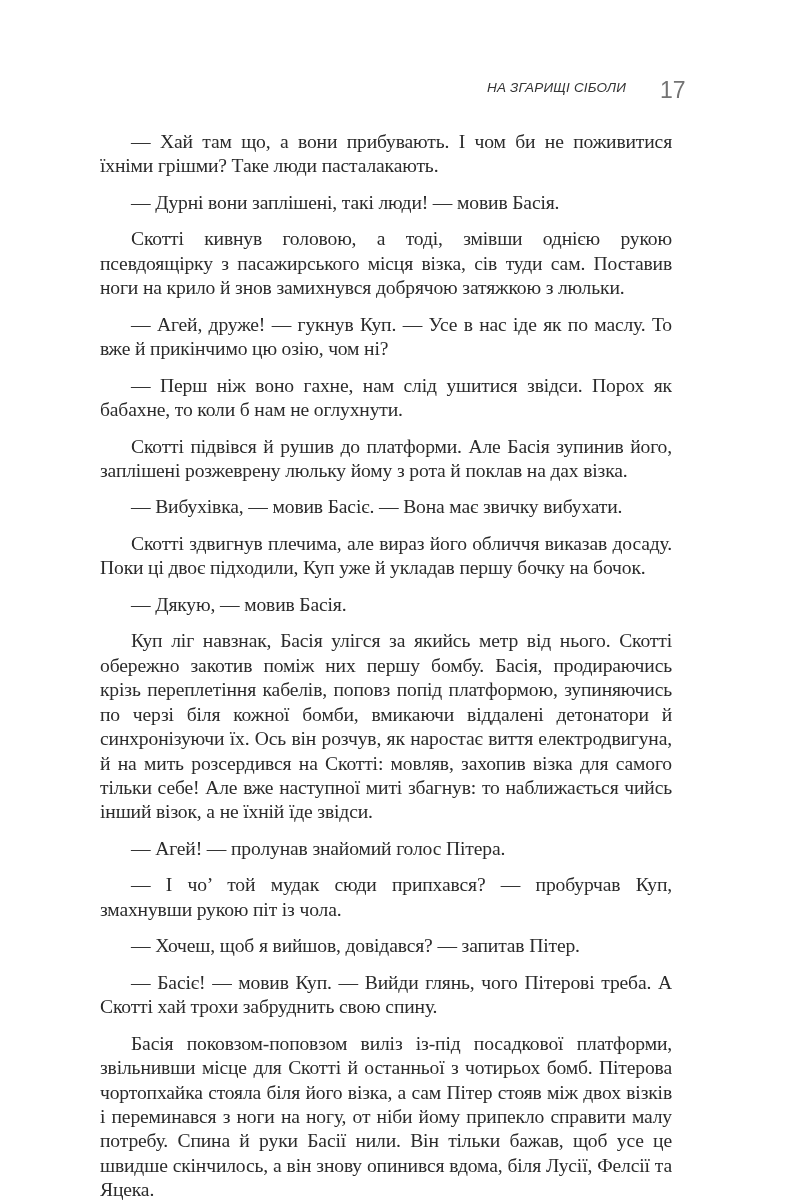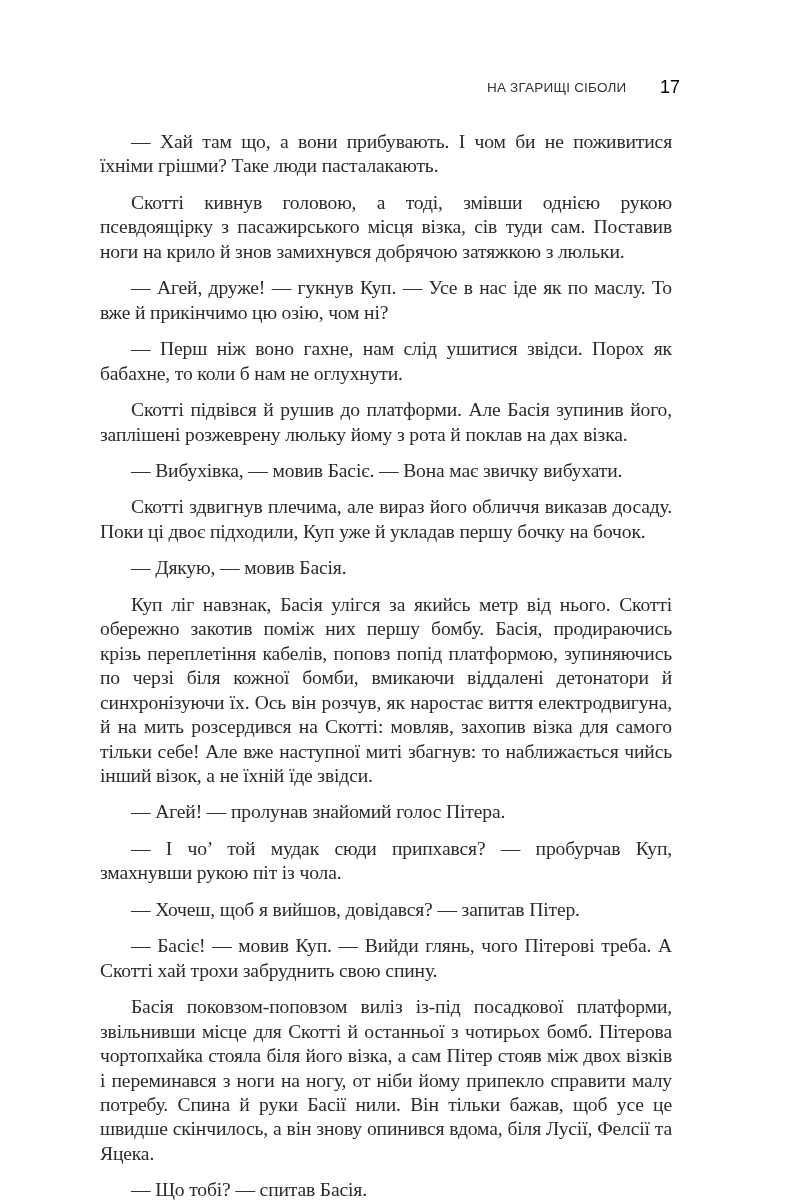--- a/index.html
+++ b/index.html
@@ -17,28 +17,29 @@
     height: 24px;
   }
   .running-title {
     position: absolute;
     left: 487px;
     top: 3px;
     font-family: "Liberation Sans", "DejaVu Sans", sans-serif;
     font-size: 13.5px;
     letter-spacing: 0.2px;
     color: #333;
+    font-style: italic;
   }
   .page-number {
     position: absolute;
     left: 660px;
     top: 0px;
     font-family: "Liberation Sans", "DejaVu Sans", sans-serif;
-    font-size: 18px;
-    color: #000000;
+    font-size: 23px;
+    color: #737373;
   }
   .body-text {
     position: absolute;
     left: 88px;
     top: 118px;
     width: 596px;
     font-family: "Liberation Serif", "DejaVu Serif", serif;
     font-size: 19.6px;
     line-height: 24.45px;
     text-align: justify;
@@ -53,20 +54,21 @@
 </head>
 <body>
 
 <div class="page-header">
   <span class="running-title">НА ЗГАРИЩІ СІБОЛИ</span>
   <span class="page-number">17</span>
 </div>
 
 <div class="body-text">
   <p class="para">— Хай там що, а вони прибувають. І чом би не поживитися їхніми грішми? Таке люди пасталакають.</p>
+  <p class="para">— Дурні вони заплішені, такі люди! — мовив Басія.</p>
   <p class="para">Скотті кивнув головою, а тоді, змівши однією рукою псевдоящірку з пасажирського місця візка, сів туди сам. Поставив ноги на крило й знов замихнувся добрячою затяжкою з люльки.</p>
   <p class="para">— Агей, друже! — гукнув Куп. — Усе в нас іде як по маслу. То вже й прикінчимо цю озію, чом ні?</p>
   <p class="para">— Перш ніж воно гахне, нам слід ушитися звідси. Порох як бабахне, то коли б нам не оглухнути.</p>
   <p class="para">Скотті підвівся й рушив до платформи. Але Басія зупинив його, заплішені розжеврену люльку йому з рота й поклав на дах візка.</p>
   <p class="para">— Вибухівка, — мовив Басіє. — Вона має звичку вибухати.</p>
   <p class="para">Скотті здвигнув плечима, але вираз його обличчя виказав досаду. Поки ці двоє підходили, Куп уже й укладав першу бочку на бочок.</p>
   <p class="para">— Дякую, — мовив Басія.</p>
   <p class="para">Куп ліг навзнак, Басія улігся за якийсь метр від нього. Скотті обережно закотив поміж них першу бомбу. Басія, продираючись крізь переплетіння кабелів, поповз попід платформою, зупиняючись по черзі біля кожної бомби, вмикаючи віддалені детонатори й синхронізуючи їх. Ось він розчув, як наростає виття електродвигуна, й на мить розсердився на Скотті: мовляв, захопив візка для самого тільки себе! Але вже наступної миті збагнув: то наближається чийсь інший візок, а не їхній їде звідси.</p>
   <p class="para">— Агей! — пролунав знайомий голос Пітера.</p>
   <p class="para">— І чо’ той мудак сюди припхався? — пробурчав Куп, змахнувши рукою піт із чола.</p>

